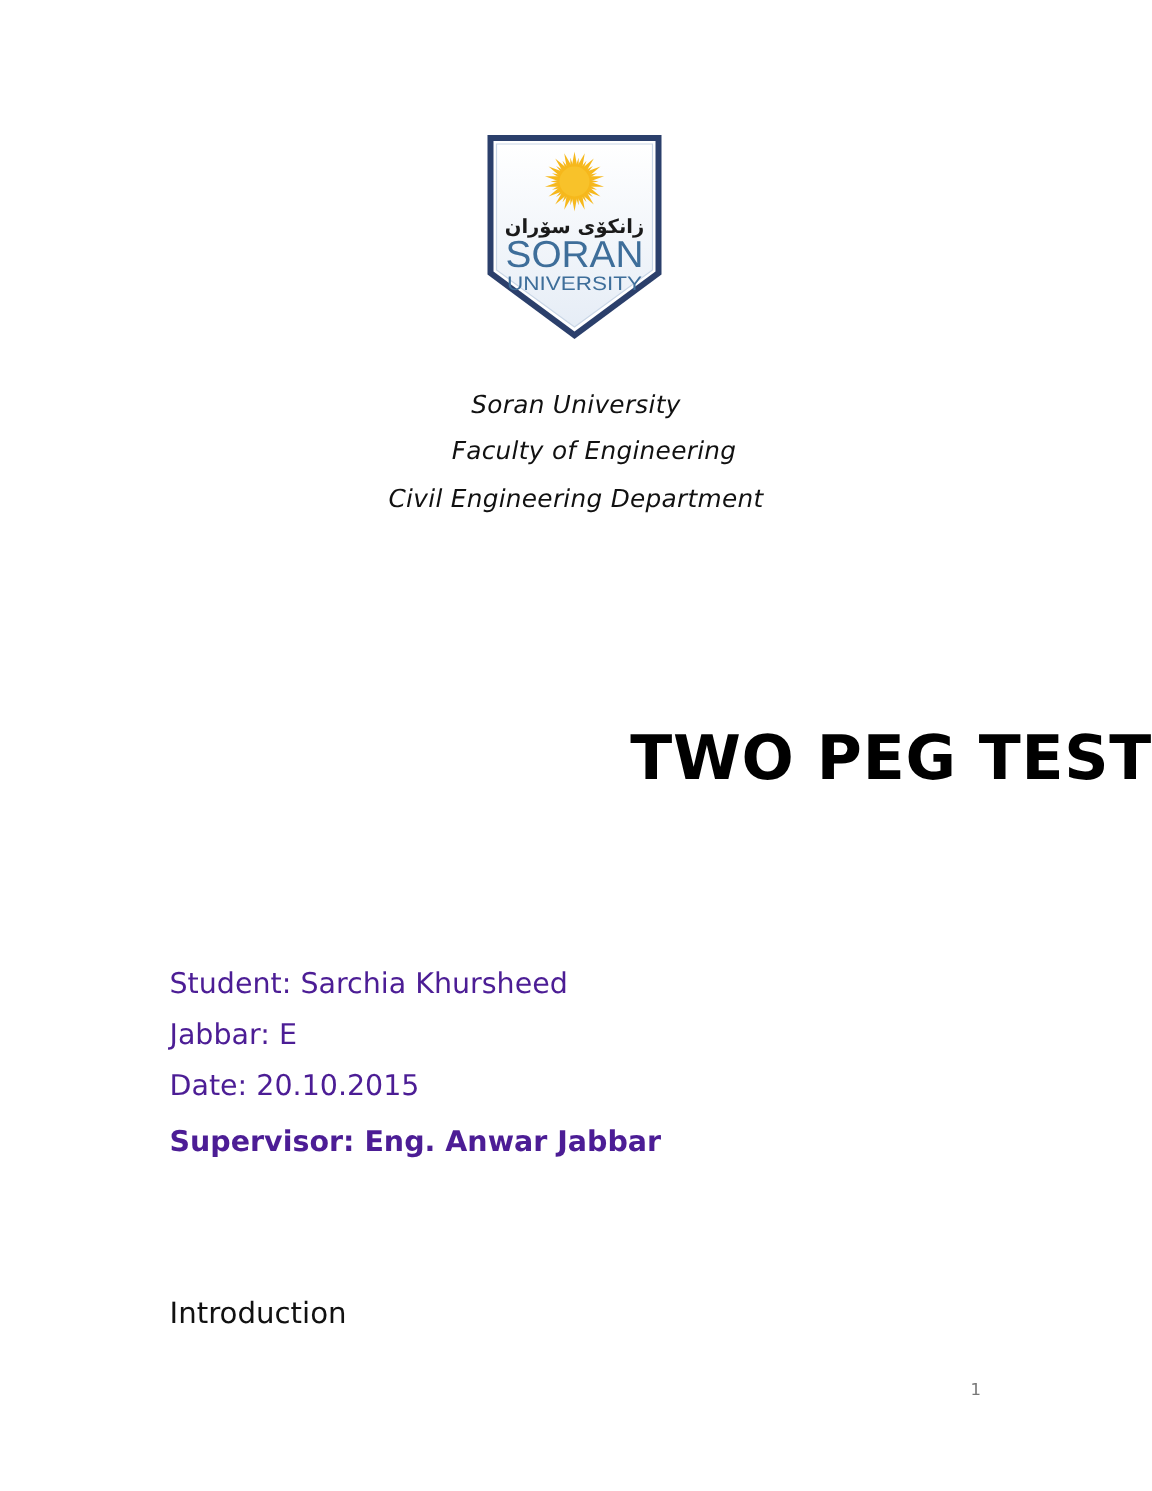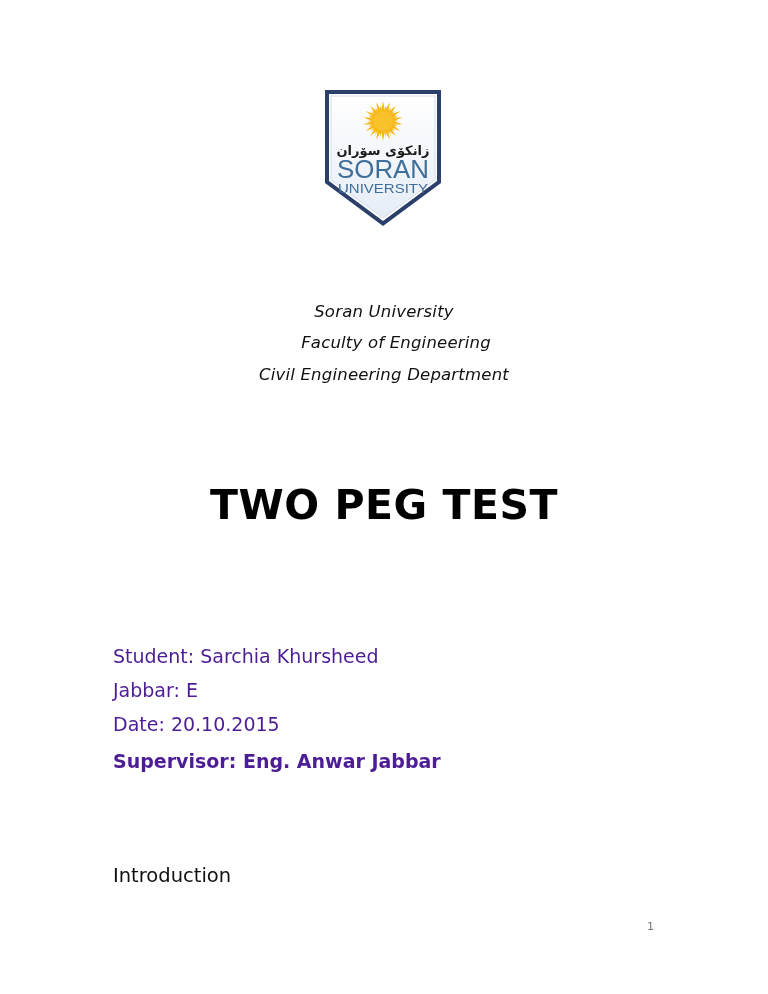--- a/index.html
+++ b/index.html
@@ -31,28 +31,27 @@
     .logo svg { display: block; }
     .center-line {
       position: absolute;
       left: 0;
       width: 768px;
       text-align: center;
       font-style: italic;
       font-size: 16.5px;
       letter-spacing: 0.2px;
       color: #111;
-      margin-top: 42px;
     }
     .title {
       position: absolute;
       left: 0;
       width: 768px;
       top: 481px;
-      text-align: center;
+      text-align: right;
       font-weight: bold;
       font-size: 41px;
       letter-spacing: 0.5px;
       color: #000;
     }
     .info-line {
       position: absolute;
       left: 113px;
       font-size: 19px;
       color: #4c1d95;

